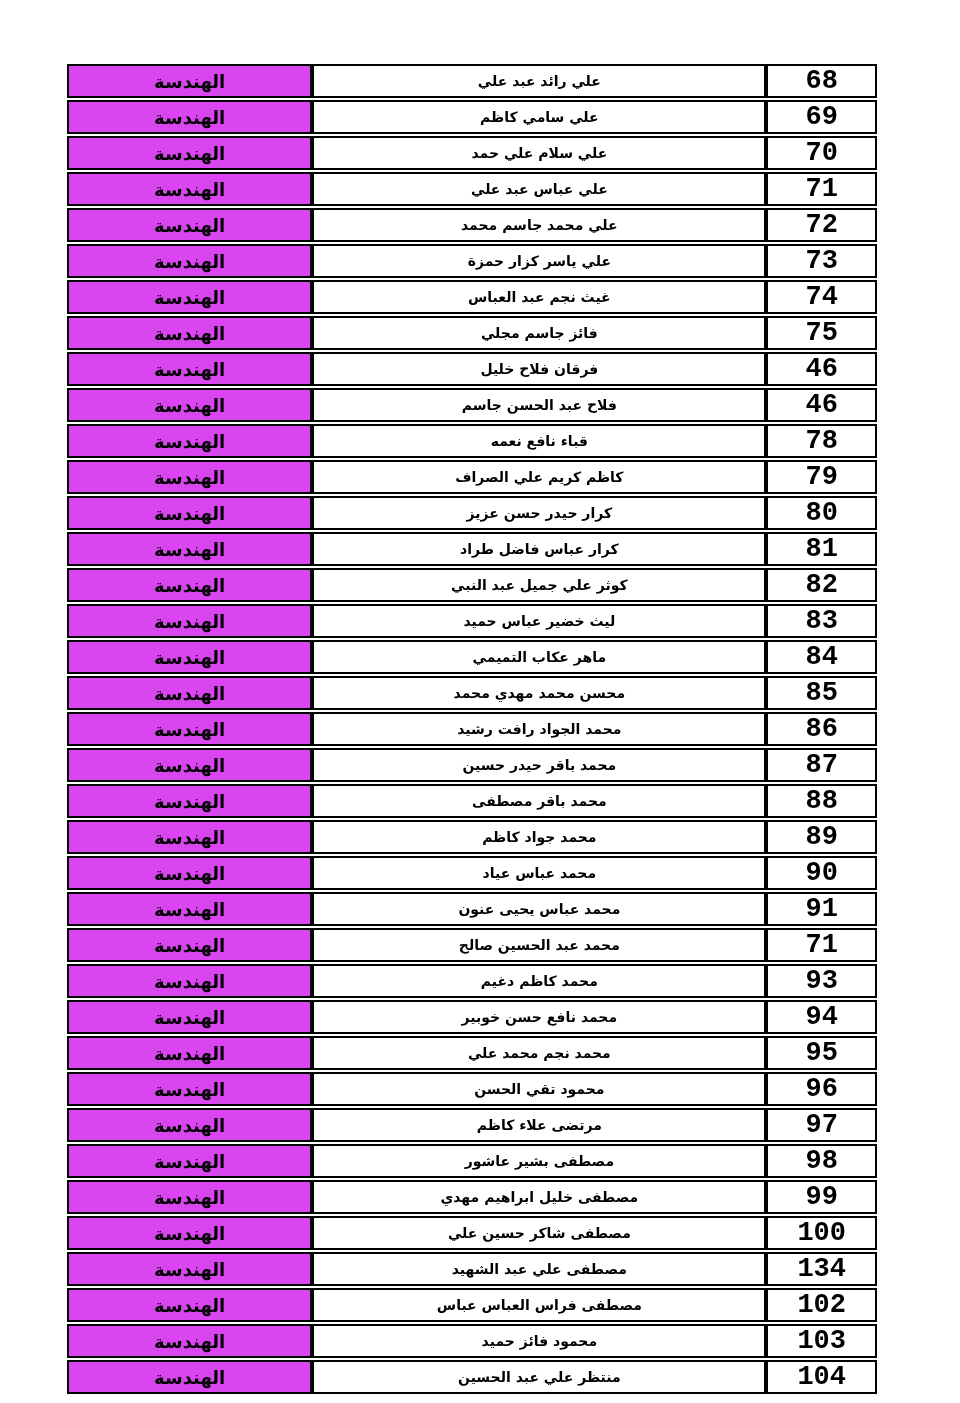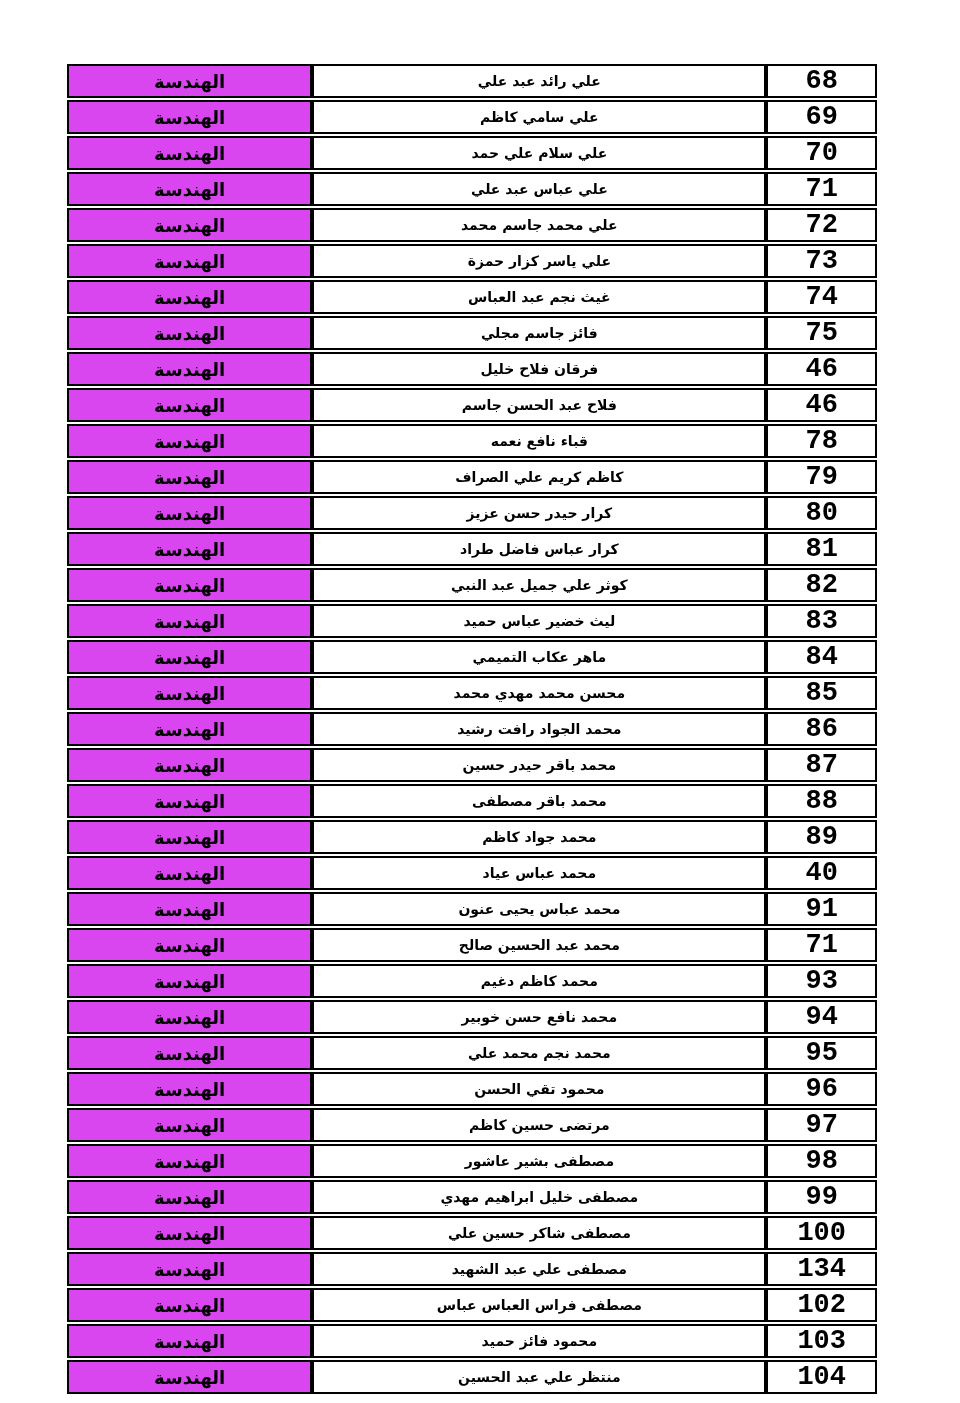--- a/index.html
+++ b/index.html
@@ -192,21 +192,21 @@
           <td class="cell-dept">الهندسة</td>
         </tr>
 
         <tr>
           <td class="cell-number">89</td>
           <td class="cell-name">محمد جواد كاظم</td>
           <td class="cell-dept">الهندسة</td>
         </tr>
 
         <tr>
-          <td class="cell-number">40</td>
+          <td class="cell-number">90</td>
           <td class="cell-name">محمد عباس عياد</td>
           <td class="cell-dept">الهندسة</td>
         </tr>
 
         <tr>
           <td class="cell-number">91</td>
           <td class="cell-name">محمد عباس يحيى عنون</td>
           <td class="cell-dept">الهندسة</td>
         </tr>
 
@@ -235,21 +235,21 @@
         </tr>
 
         <tr>
           <td class="cell-number">96</td>
           <td class="cell-name">محمود تقي الحسن</td>
           <td class="cell-dept">الهندسة</td>
         </tr>
 
         <tr>
           <td class="cell-number">97</td>
-          <td class="cell-name">مرتضى حسين كاظم</td>
+          <td class="cell-name">مرتضى علاء كاظم</td>
           <td class="cell-dept">الهندسة</td>
         </tr>
 
         <tr>
           <td class="cell-number">98</td>
           <td class="cell-name">مصطفى بشير عاشور</td>
           <td class="cell-dept">الهندسة</td>
         </tr>
 
         <tr>

